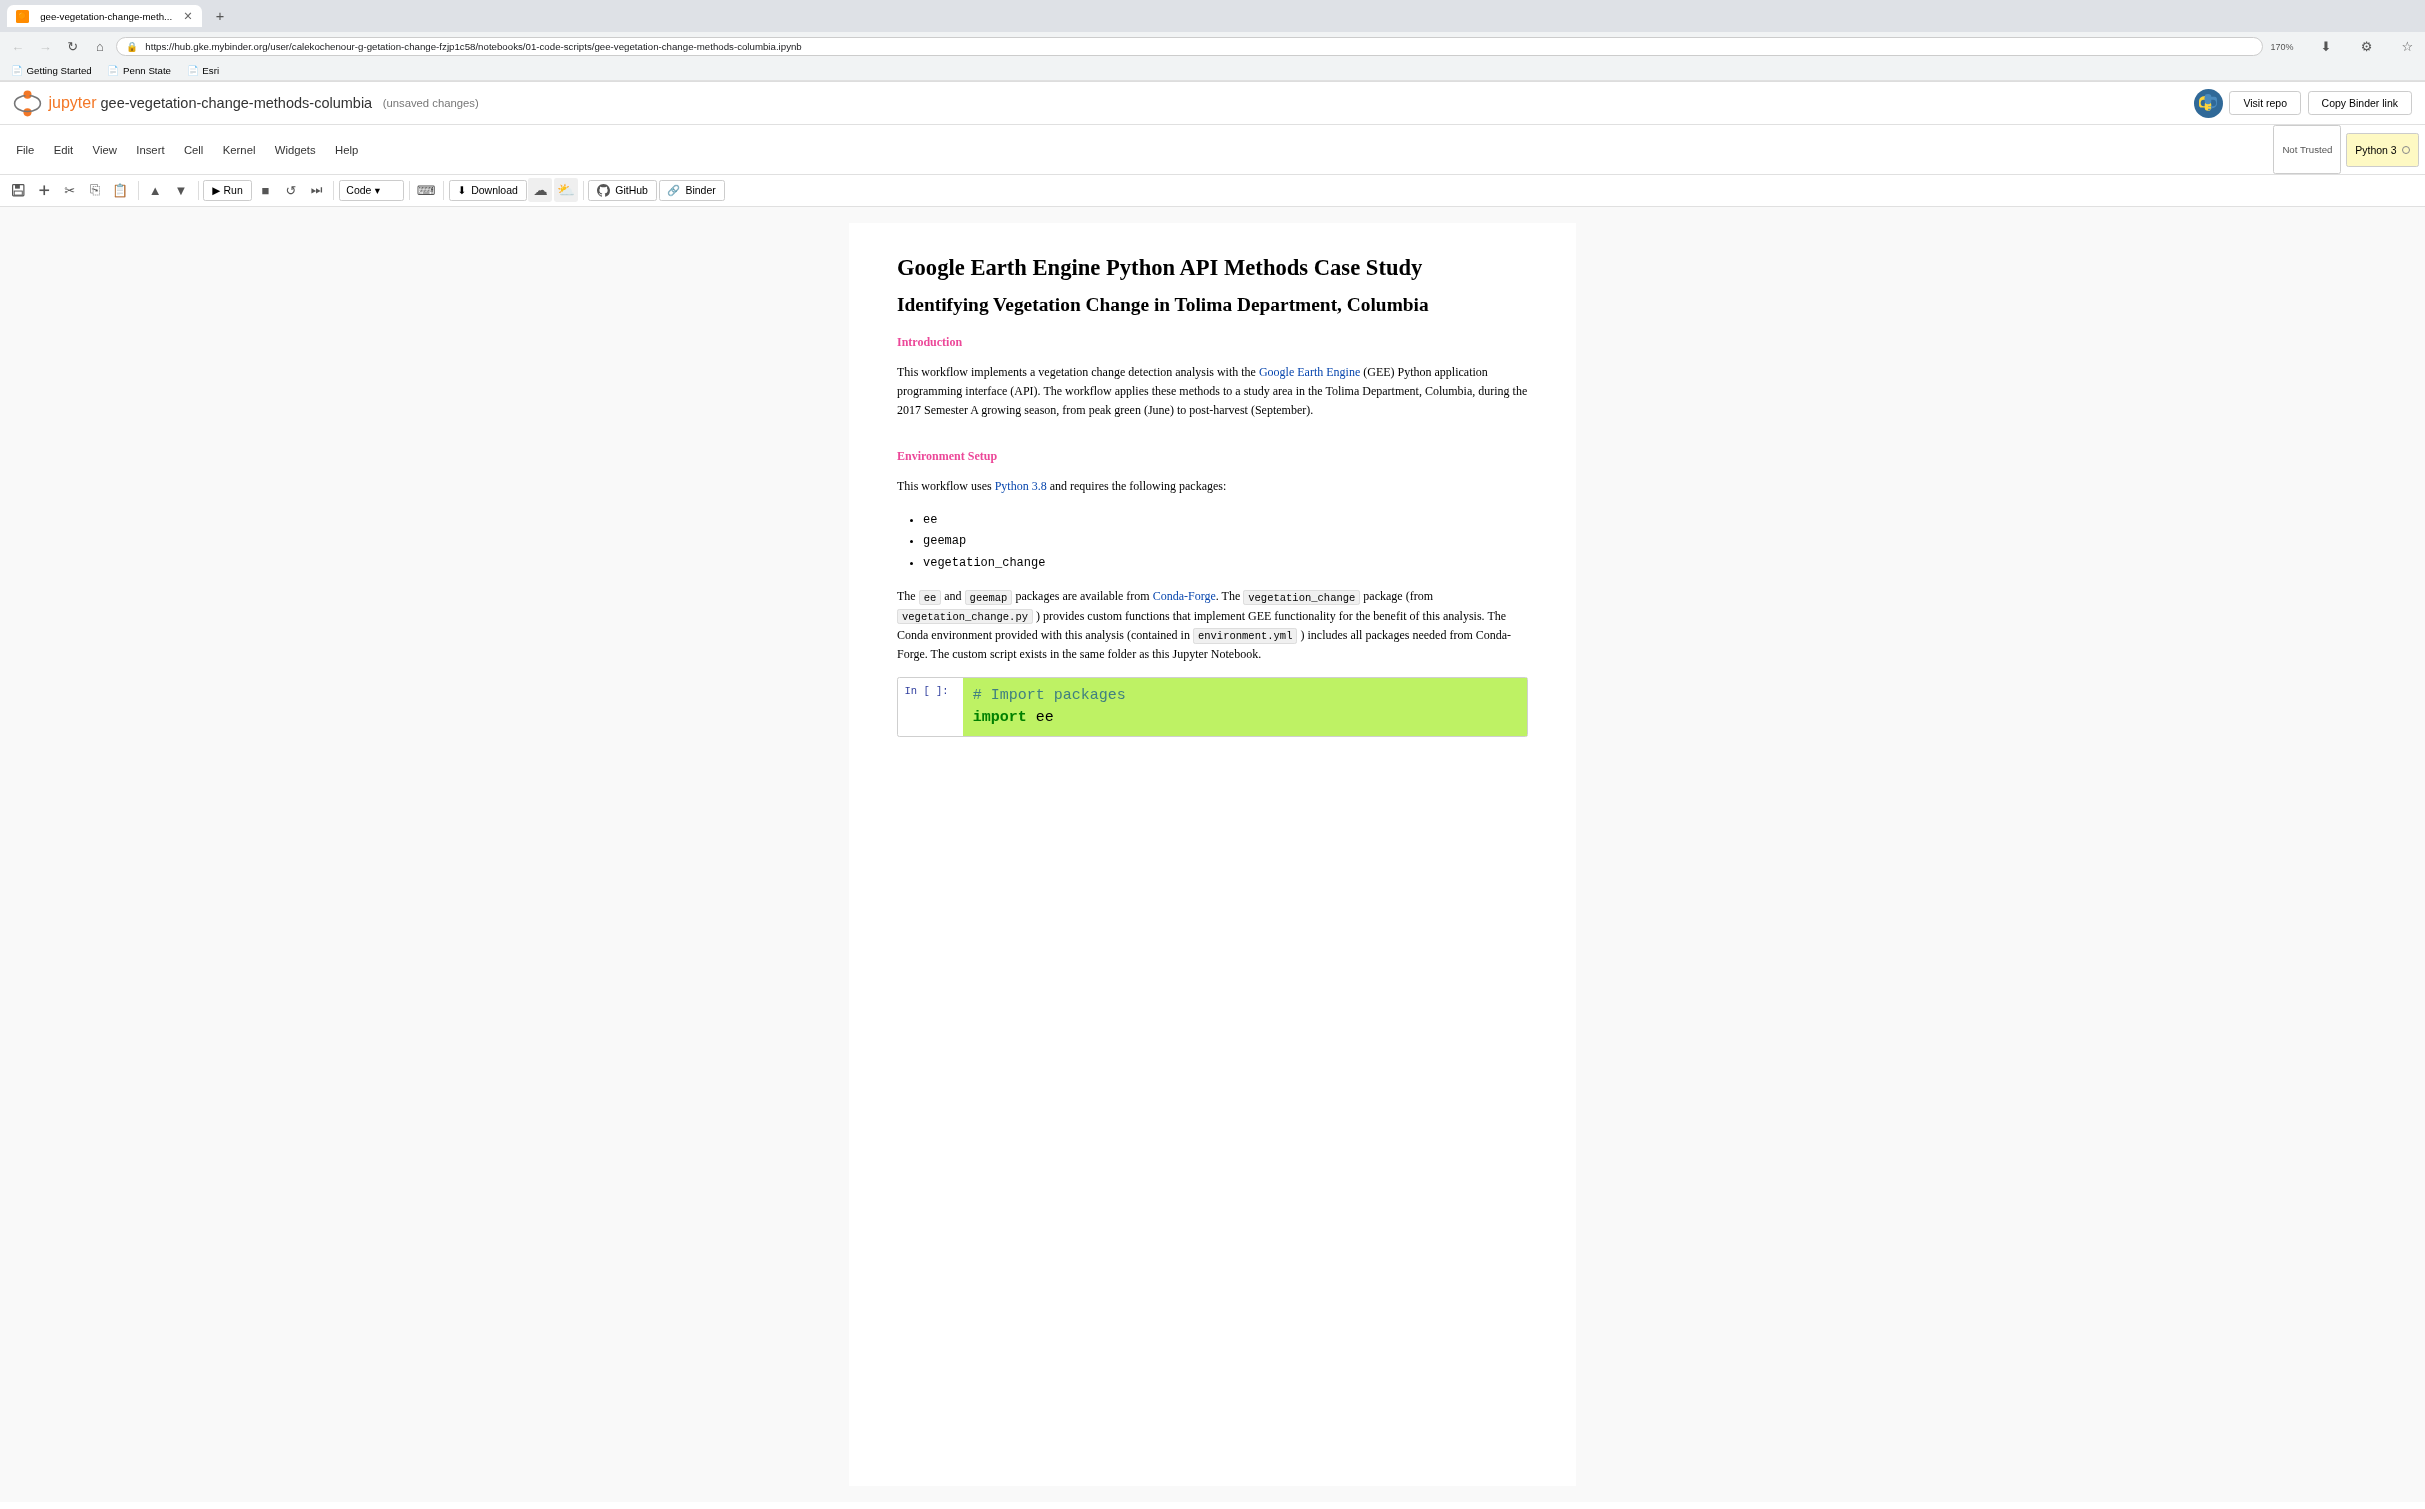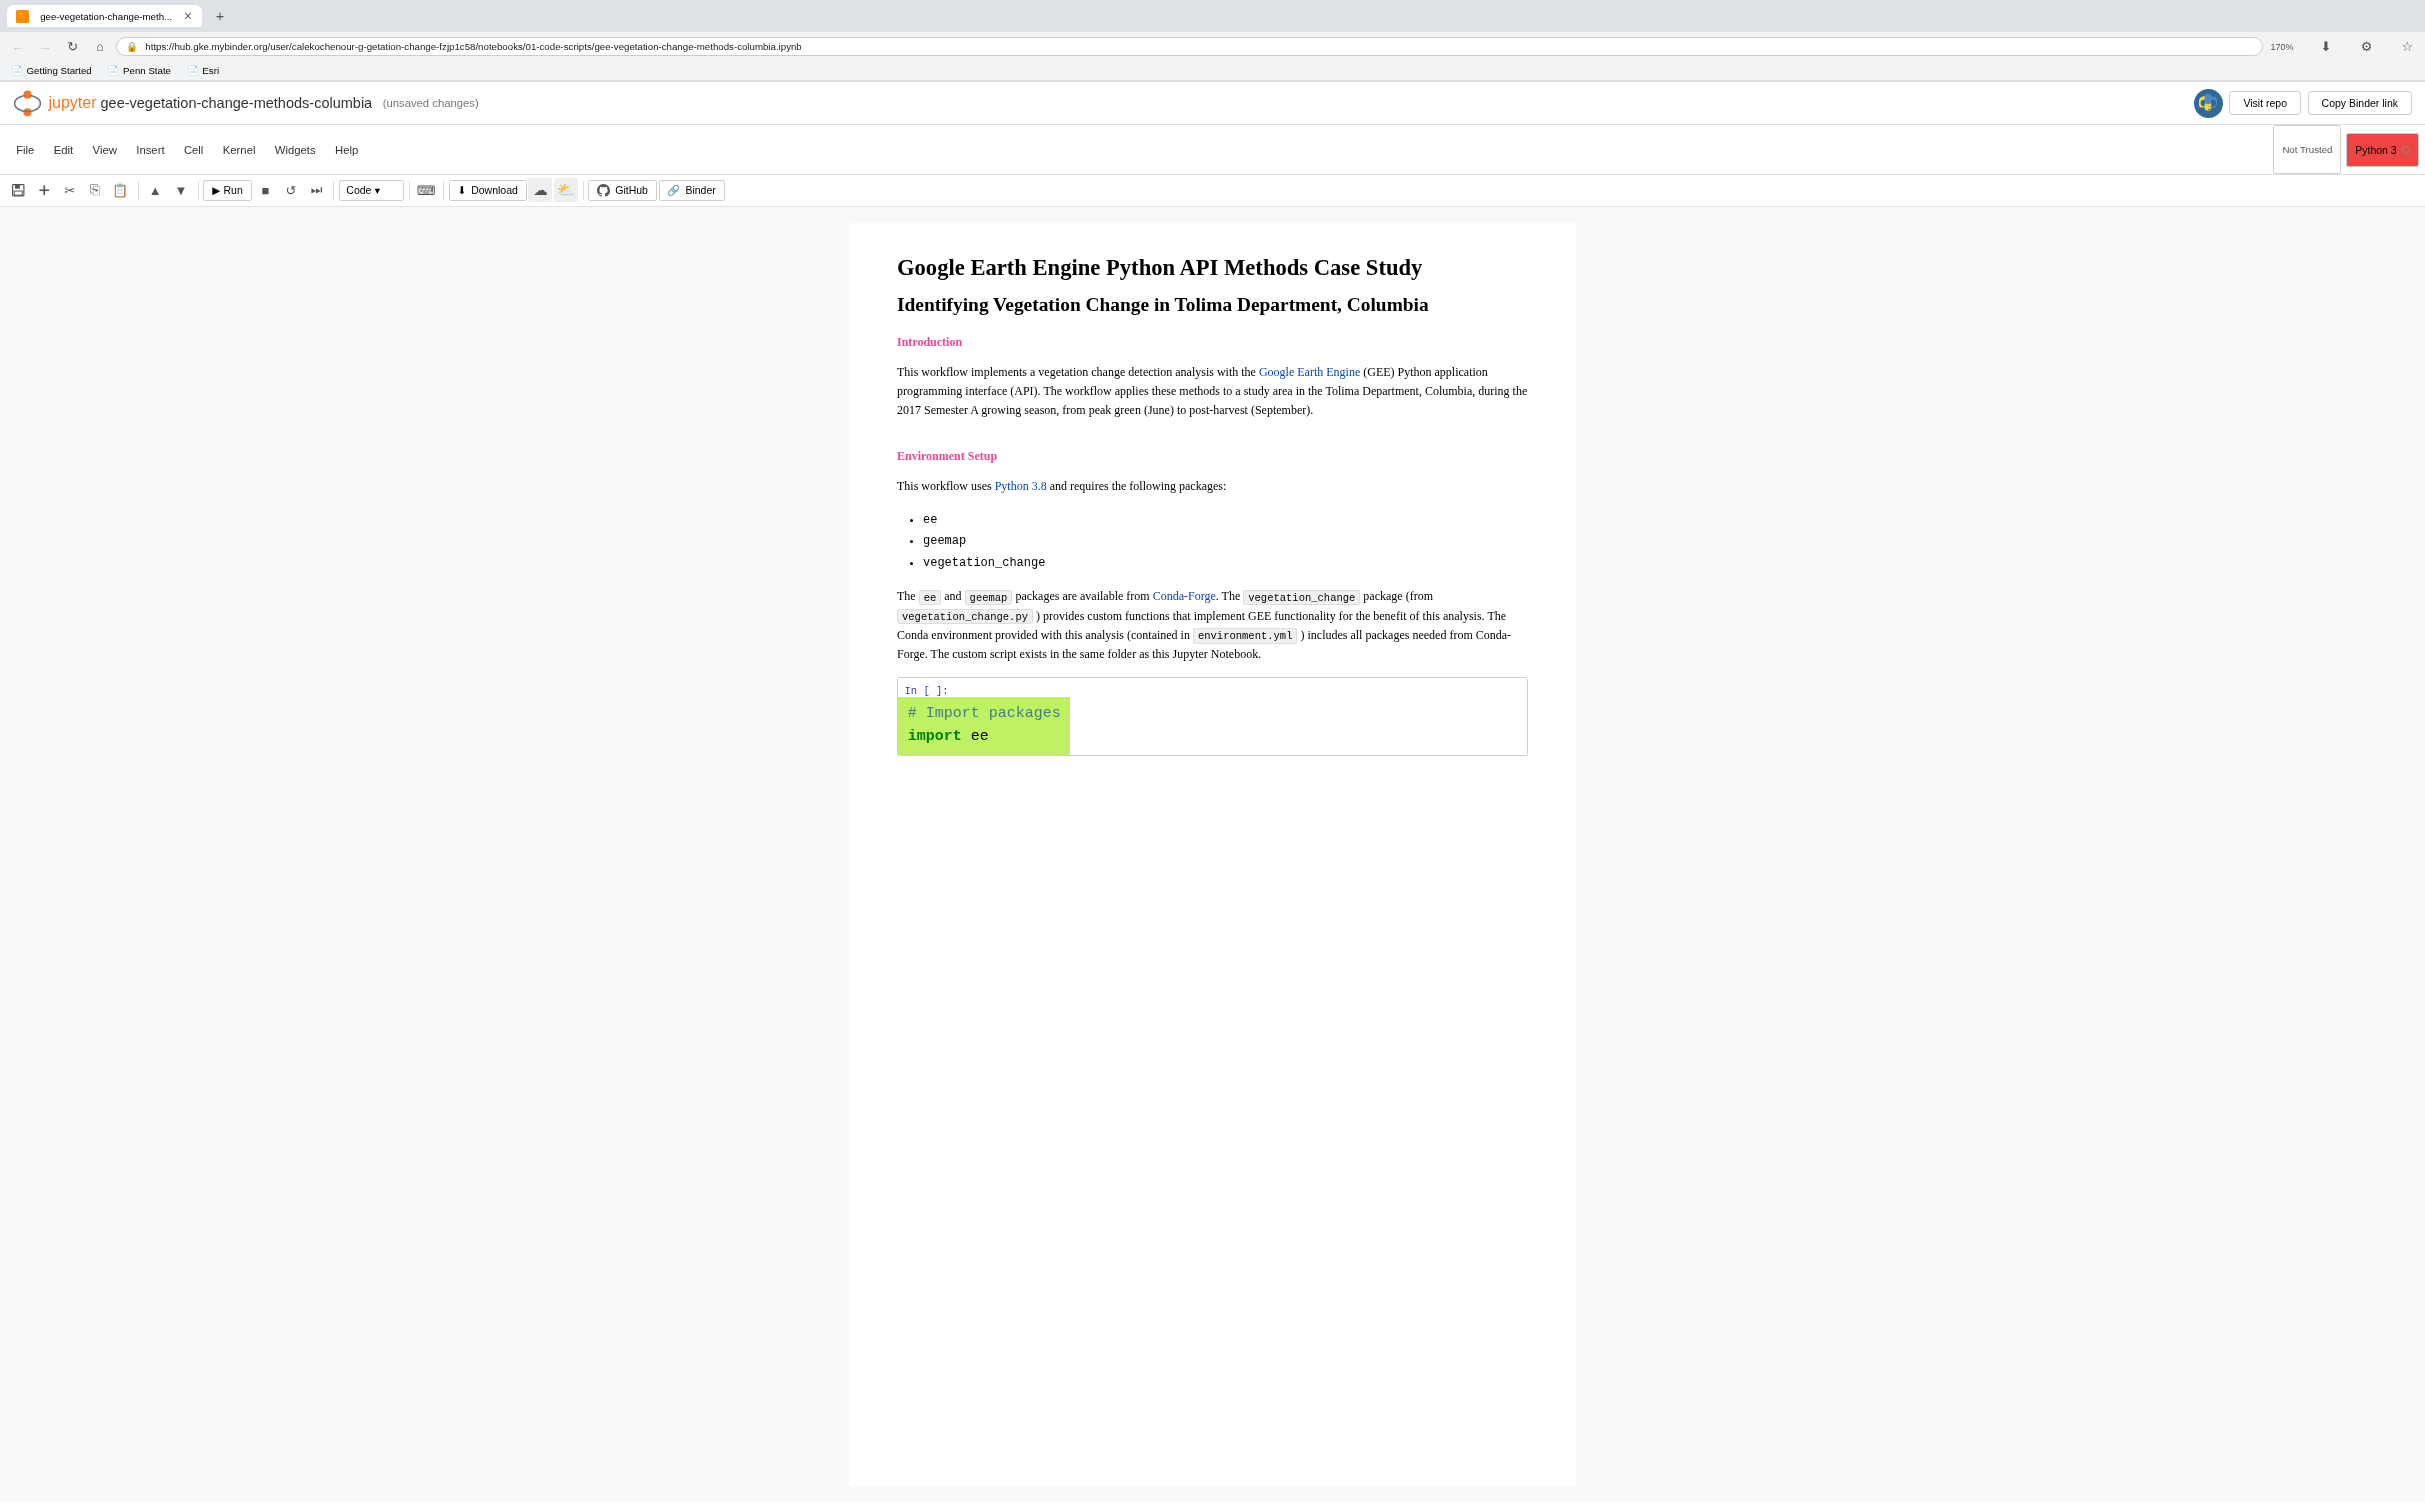--- a/index.html
+++ b/index.html
@@ -63,31 +63,31 @@
 
     .nb-text { font-size: 12px; color: #000; line-height: 1.6; margin-bottom: 13px; font-family: Georgia, serif; }
     .nb-link { color: #0645ad; text-decoration: none; }
 
     .nb-list { margin-left: 26px; margin-bottom: 13px; }
     .nb-list li { font-size: 12px; color: #000; line-height: 1.8; font-family: 'Courier New', monospace; }
 
     code.inline { background: #f0f0f0; border: 0.8px solid #ddd; border-radius: 2.4px; padding: 0.8px 4px; font-family: 'Courier New', monospace; font-size: 10.5px; }
 
     .code-cell { border: 0.8px solid #cfcfcf; border-radius: 2.4px; margin: 13px 0; }
-    .code-cell-header { display: flex; align-items: flex-start; flex-direction: column; }
+    .code-cell-header { display: flex; align-items: flex-start; }
     .in-prompt { color: #303f9f; font-size: 10.5px; padding: 6.5px 6.5px 0 6.5px; white-space: nowrap; font-family: 'Courier New', monospace; min-width: 65px; }
     .code-content { flex: 1; background: #bef264; padding: 6.5px 9.7px; font-family: Liberation Mono, monospace; font-size: 15px; line-height: 1.5; }
     .code-comment { color: #408080; }
     .code-keyword { color: #008000; font-weight: bold; }
 
     .separator { height: 16px; }
 
     
     .not-trusted { padding: 18px 8px; border: 0.8px solid #ccc; border-radius: 2.4px; background: #fff; font-size: 9.7px; color: #555; margin-left: auto; }
-    .kernel-indicator { display: flex; align-items: center; gap: 4.8px; padding: 10px 8px; border: 0.8px solid #ccc; border-radius: 2.4px; background: #ef4444; font-size: 10.5px; }
+    .kernel-indicator { display: flex; align-items: center; gap: 4.8px; padding: 10px 8px; border: 0.8px solid #ccc; border-radius: 2.4px; background: #fef9c3; font-size: 10.5px; }
     .kernel-dot { width: 8px; height: 8px; border-radius: 50%; border: 1.6px solid #888; }
   </style>
 </head>
 <body>
 
 <div class="browser-chrome">
 
   <div class="title-bar">
     <div class="tab">
       <div class="tab-favicon">🟠</div>

